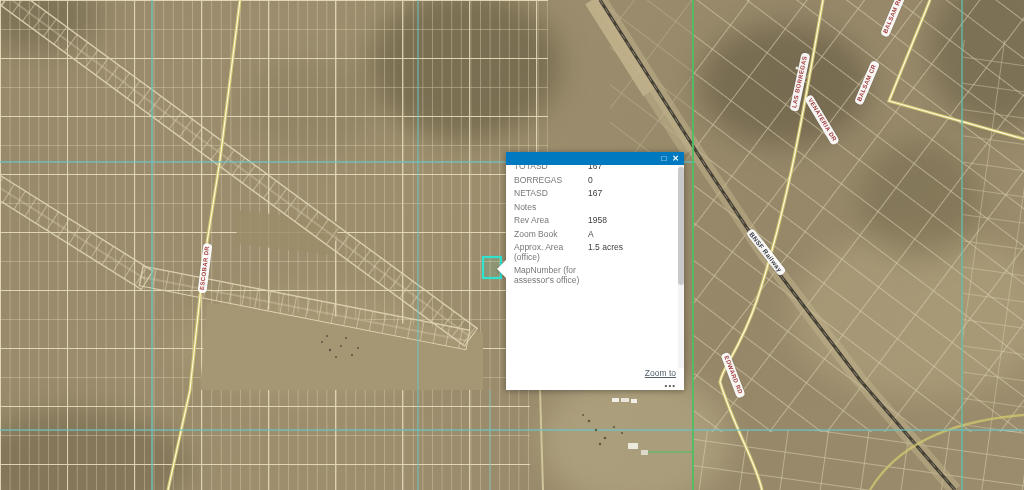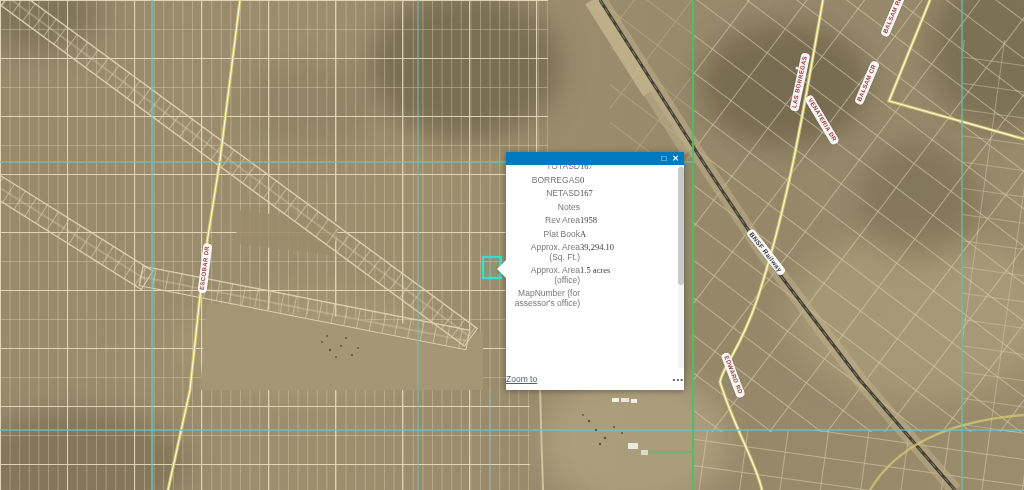--- a/index.html
+++ b/index.html
@@ -13,25 +13,25 @@
   .pill.dark { color:#3c4148; font-size:6.5px; }
 
   
   #popup { position:absolute; left:506px; top:152px; width:178px; height:238px; background:#fff; box-shadow:0 1px 6px rgba(0,0,0,.35); font-size:8.5px; }
   #popup-header { height:13px; background:#0079c1; display:flex; align-items:center; justify-content:flex-end; gap:6px; padding:0 5px; }
   .hdr-btn { color:#fff; font-size:8px; line-height:8px; cursor:pointer; font-weight:bold; }
   #popup-caret { position:absolute; left:-9px; top:108px; width:0; height:0; border-top:9px solid transparent; border-bottom:9px solid transparent; border-right:9px solid #fff; filter:drop-shadow(-1px 1px 1px rgba(0,0,0,.2)); }
   #popup-body { position:relative; height:203px; overflow:hidden; padding:0 10px 0 8px; }
   .prow { display:flex; padding:2px 0; }
   .prow:first-child { margin-top:-5px; }
-  .plabel { width:66px; color:#777; line-height:9.5px; flex:none;text-align:right; }
-  .pvalue { margin-left:0; color:#3d3d3d; line-height:9.5px;font-family:Liberation Serif, serif; }
+  .plabel { width:66px; color:#777; line-height:9.5px; flex:none; }
+  .pvalue { margin-left:8px; color:#3d3d3d; line-height:9.5px; }
   #scroll-track { position:absolute; right:0; top:0; width:6px; height:203px; background:#f4f4f4; }
   #scroll-thumb { position:absolute; right:0; top:2px; width:6px; height:118px; background:#c9c9c9; border-radius:3px; }
-  #popup-footer { height:22px; display:flex; align-items:center; justify-content:space-between; padding:0 0; }
+  #popup-footer { height:22px; display:flex; align-items:flex-end; justify-content:space-between; padding:0 8px;flex-direction:column; }
   #zoom-to { color:#52606e; text-decoration:underline; cursor:pointer; }
   #more-options { color:#555; letter-spacing:1px; font-size:8px; cursor:pointer; }
 </style>
 </head>
 <body>
 
 <div id="stage">
 
   <div class="blob" style="left:370px;top:-10px;width:190px;height:150px;background:rgba(95,85,60,.55)"></div>
   <div class="blob" style="left:700px;top:25px;width:170px;height:120px;background:rgba(90,80,58,.5)"></div>
@@ -180,26 +180,22 @@
         </div>
       <div class="prow">
           <span class="plabel">Notes</span>
           <span class="pvalue"></span>
         </div>
       <div class="prow">
           <span class="plabel">Rev Area</span>
           <span class="pvalue">1958</span>
         </div>
       <div class="prow">
-          <span class="plabel">Plat Book</span>
+          <span class="plabel">Zoom Book</span>
           <span class="pvalue">A</span>
-        </div>
-      <div class="prow">
-          <span class="plabel">Approx. Area (Sq. Ft.)</span>
-          <span class="pvalue">39,294.10</span>
         </div>
       <div class="prow">
           <span class="plabel">Approx. Area (office)</span>
           <span class="pvalue">1.5 acres</span>
         </div>
       <div class="prow">
           <span class="plabel">MapNumber (for assessor's office)</span>
           <span class="pvalue"></span>
         </div>
       <div id="scroll-track">

